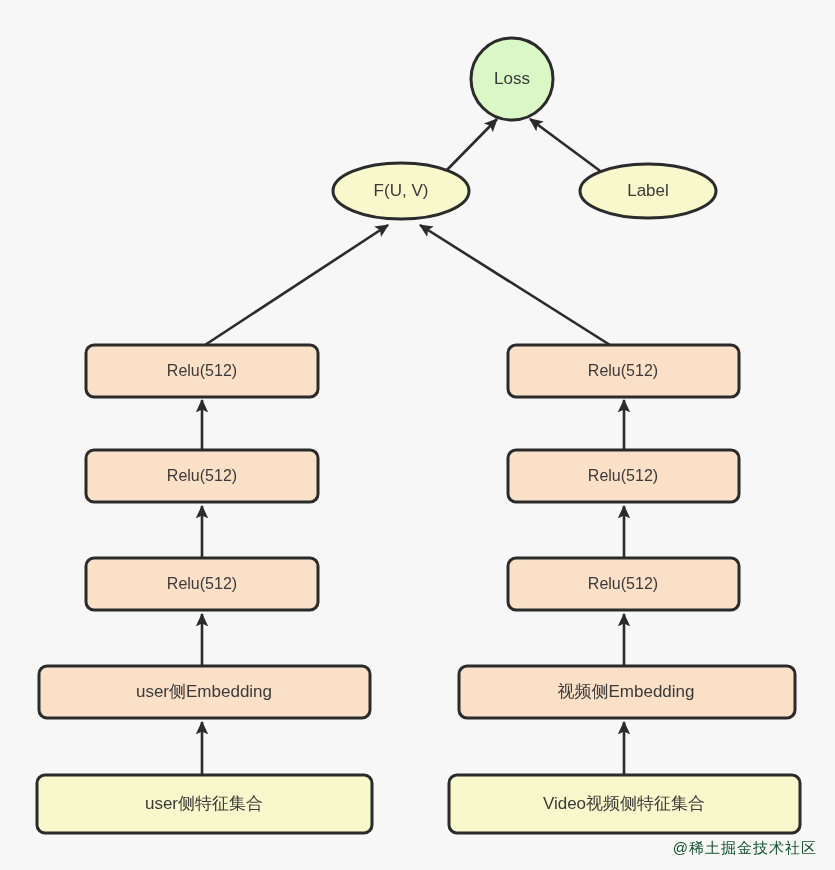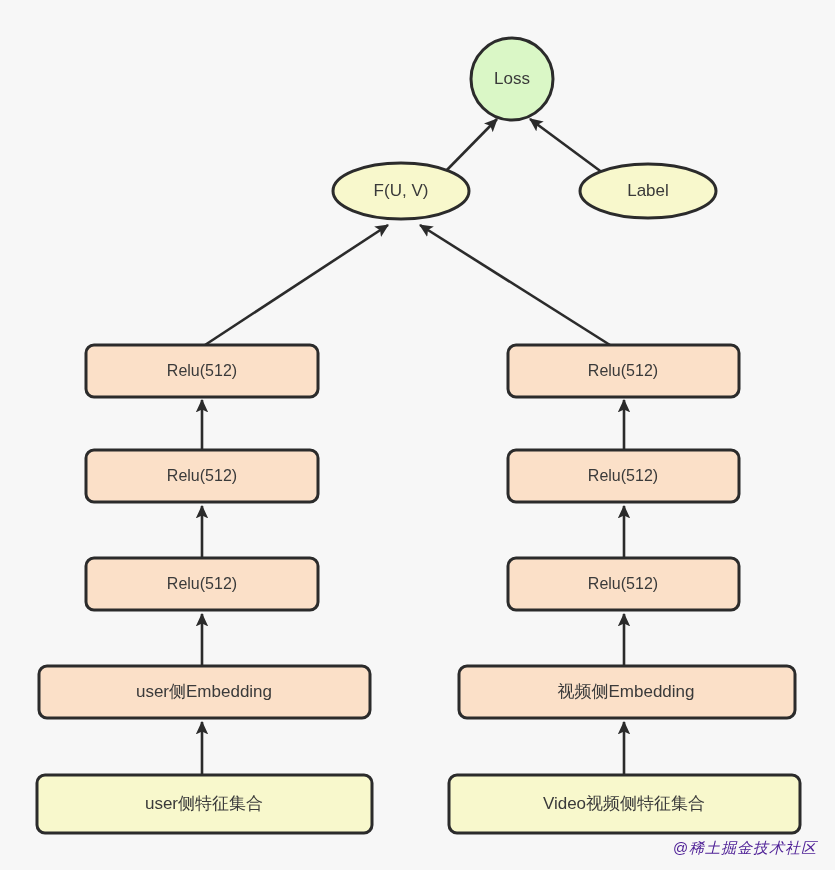--- a/index.html
+++ b/index.html
@@ -16,25 +16,24 @@
     fill:#3a3a3a;
     text-anchor:middle;
     dominant-baseline:middle;
     font-family:"Liberation Sans","DejaVu Sans",sans-serif;
   }
   .node-label.big{font-size:17px;}
   .watermark{
     position:absolute;
     right:18px;bottom:12px;
     font-size:15px;
-    color:#4c1d95;
+    color:#14532d;
     font-family:"Liberation Sans","DejaVu Sans",sans-serif;
     letter-spacing:1px;
     user-select:none;
-    font-style:italic;
   }
   svg text{white-space:pre;}
 </style>
 </head>
 <body>
 
 <svg id="canvas" viewBox="0 0 835 870" xmlns="http://www.w3.org/2000/svg">
 
   <defs>
     <marker id="arrowhead" viewBox="0 0 10 10" refX="9.2" refY="5" markerWidth="5.2" markerHeight="5.2" orient="auto-start-reverse">

